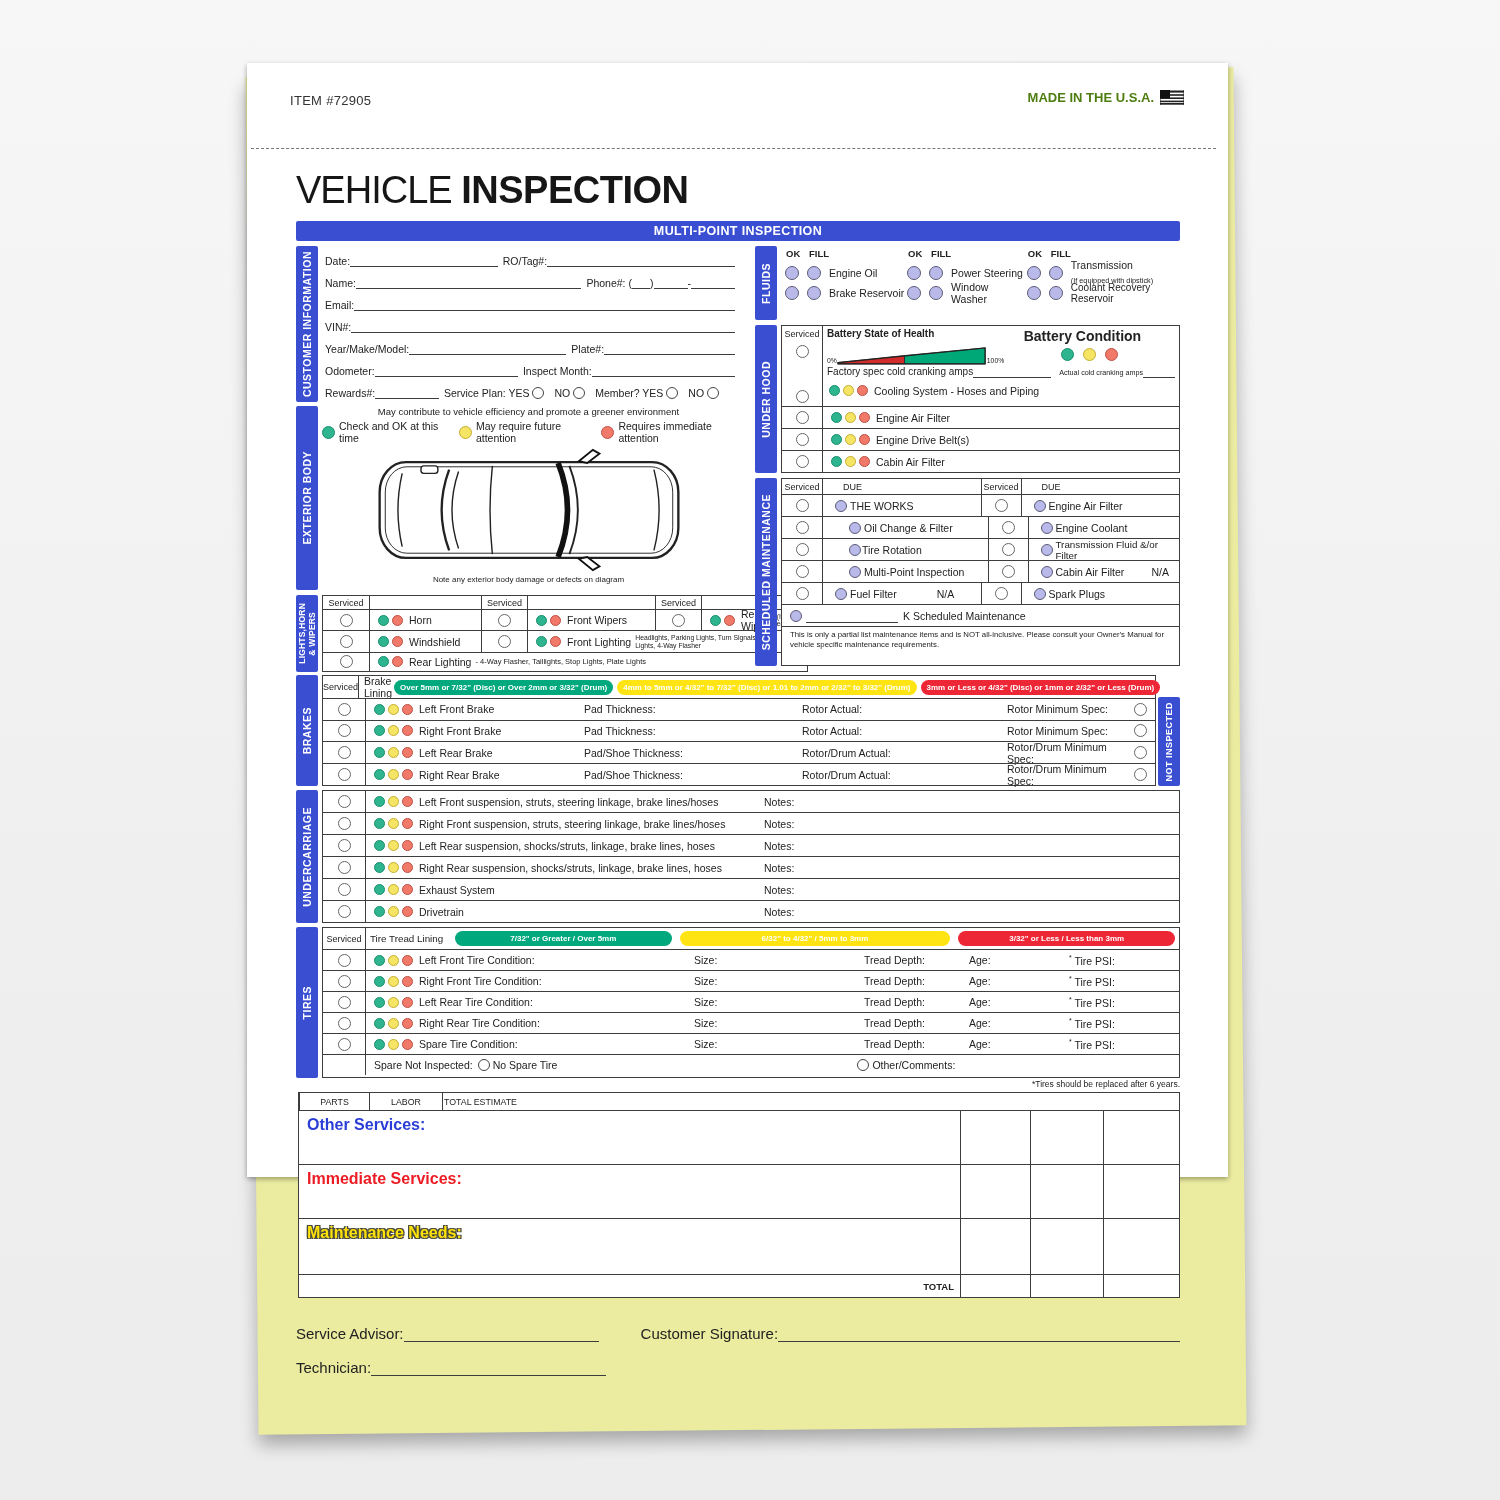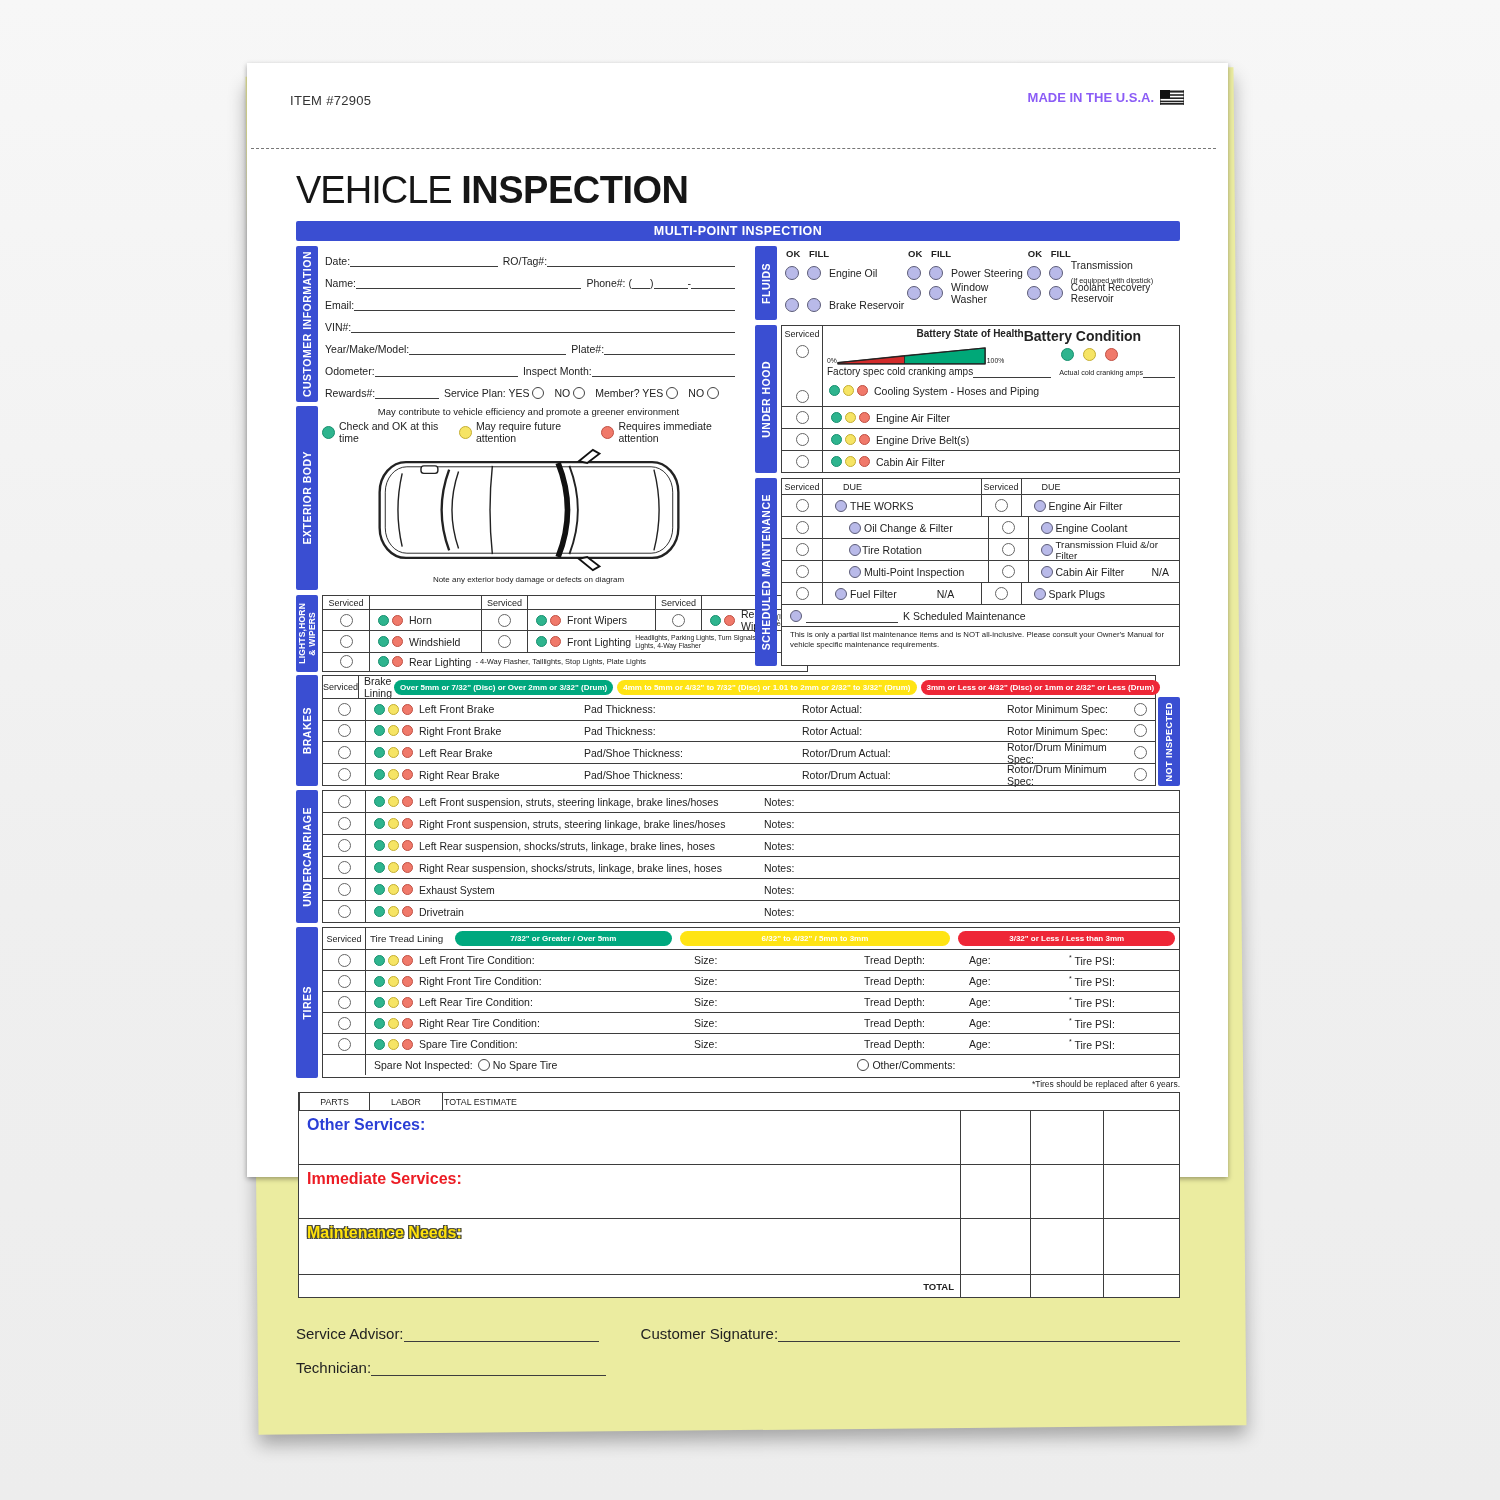--- a/index.html
+++ b/index.html
@@ -5,21 +5,21 @@
   html,body{margin:0;padding:0;}
   body{width:1500px;height:1500px;position:relative;overflow:hidden;
        background:linear-gradient(180deg,#f7f7f7 0%,#efefef 60%,#ededed 100%);
        font-family:"Liberation Sans",sans-serif;color:#222;}
   .carbon{position:absolute;left:252px;top:72px;width:988px;height:1358px;background:#ebeca0;
           transform:rotate(-0.55deg);box-shadow:0 10px 18px rgba(0,0,0,.30);}
   .page{position:absolute;left:247px;top:63px;width:981px;height:1114px;background:#fff;
         box-shadow:0 2px 5px rgba(0,0,0,.35);}
   .abs{position:absolute;}
   .item-no{left:43px;top:30px;font-size:13px;color:#333;letter-spacing:.3px;}
-  .made{right:44px;top:27px;display:flex;align-items:center;gap:6px;font-weight:bold;font-size:13px;color:#8b5cf6;}
+  .made{right:44px;top:27px;display:flex;align-items:center;gap:6px;font-weight:bold;font-size:13px;color:#4d7c0f;}
   .perf{left:4px;right:12px;top:85px;border-top:1.7px dashed #777;height:0;}
   .title{left:49px;top:106px;font-size:38px;letter-spacing:-1px;color:#161616;white-space:nowrap;}
   .title .t1{font-weight:500;}
   .title .t2{font-weight:800;letter-spacing:-.5px;}
   .banner{left:49px;top:158px;width:884px;height:20px;background:#3a4ed2;border-radius:2px;color:#fff;
           font-weight:bold;font-size:12.5px;text-align:center;line-height:20px;letter-spacing:.4px;}
   .section{display:flex;}
   .vbar{width:22px;background:#3a4ed2;border-radius:2px;color:#fff;display:flex;align-items:center;justify-content:center;flex:none;}
   .vbar span{writing-mode:vertical-rl;transform:rotate(180deg);font-weight:bold;font-size:10.5px;letter-spacing:.5px;white-space:nowrap;}
   .vbar.small span{font-size:8.5px;letter-spacing:.2px;}
@@ -273,21 +273,21 @@
       <div style="flex:1.02;">
         <div style="display:flex;gap:9px;font-weight:bold;font-size:9.5px;margin:2px 0 4px 1px;">
             <span style="width:14px;text-align:center;">OK</span>
             <span>FILL</span>
           </div>
         <div style="display:flex;align-items:center;gap:8px;height:20px;">
             <span class="d lav" style="width:14px;height:14px;"></span>
             <span class="d lav" style="width:14px;height:14px;"></span>
             <span class="lbl">Engine Oil</span>
           </div>
-        <div style="display:flex;align-items:center;gap:8px;height:20px;margin-top:12px;">
+        <div style="display:flex;align-items:center;gap:8px;height:20px;">
             <span class="d lav" style="width:14px;height:14px;"></span>
             <span class="d lav" style="width:14px;height:14px;"></span>
             <span class="lbl">Brake Reservoir</span>
           </div>
       </div>
       <div style="flex:1;">
         <div style="display:flex;gap:9px;font-weight:bold;font-size:9.5px;margin:2px 0 4px 1px;">
             <span style="width:14px;text-align:center;">OK</span>
             <span>FILL</span>
           </div>
@@ -327,21 +327,21 @@
       </div>
     <div class="t" style="flex:1;margin-left:4px;">
       <div class="tr first" style="height:81px;align-items:stretch;">
         <div class="td first" style="width:40px;flex-direction:column;justify-content:flex-start;padding-top:3px;">
           <span class="hd">Serviced</span>
           <span class="sc" style="margin-top:6px;"></span>
           <span class="sc" style="margin-top:32px;"></span>
         </div>
         <div class="td" style="flex:1;flex-direction:column;align-items:stretch;justify-content:flex-start;padding:2px 4px;">
           <div style="display:flex;">
-            <div style="flex:1.3;text-align:right;font-weight:bold;font-size:10px;">Battery State of Health</div>
+            <div style="flex:1.3;text-align:left;font-weight:bold;font-size:10px;">Battery State of Health</div>
             <div style="flex:1;text-align:left;font-weight:bold;font-size:14px;">Battery Condition</div>
           </div>
           <div style="display:flex;align-items:flex-end;margin-top:2px;">
             <span class="tiny">0%</span>
             <svg width="150" height="19" viewBox="0 0 160 20">
               <polygon points="1,19 72,19 72,10 1,17.5" fill="#d22b2b" stroke="#222" stroke-width="0.8"></polygon>
               <polygon points="72,19 158,19 158,2 72,10" fill="#00a878" stroke="#222" stroke-width="0.8"></polygon>
               <polygon points="1,17.5 158,2 158,19 1,19" fill="none" stroke="#222" stroke-width="1.3"></polygon>
             </svg>
             <span class="tiny">100%</span>

